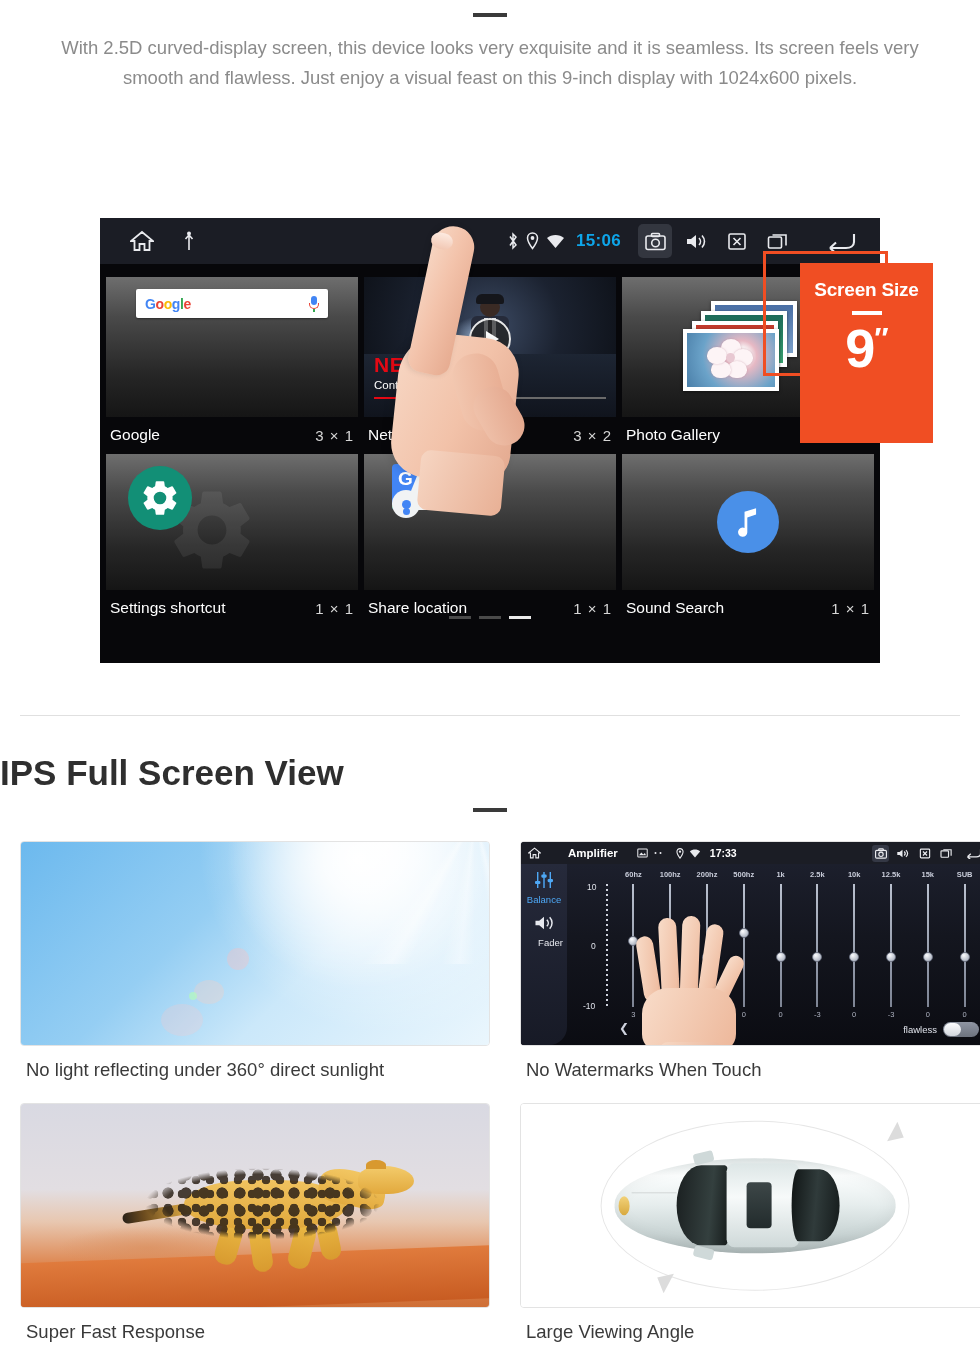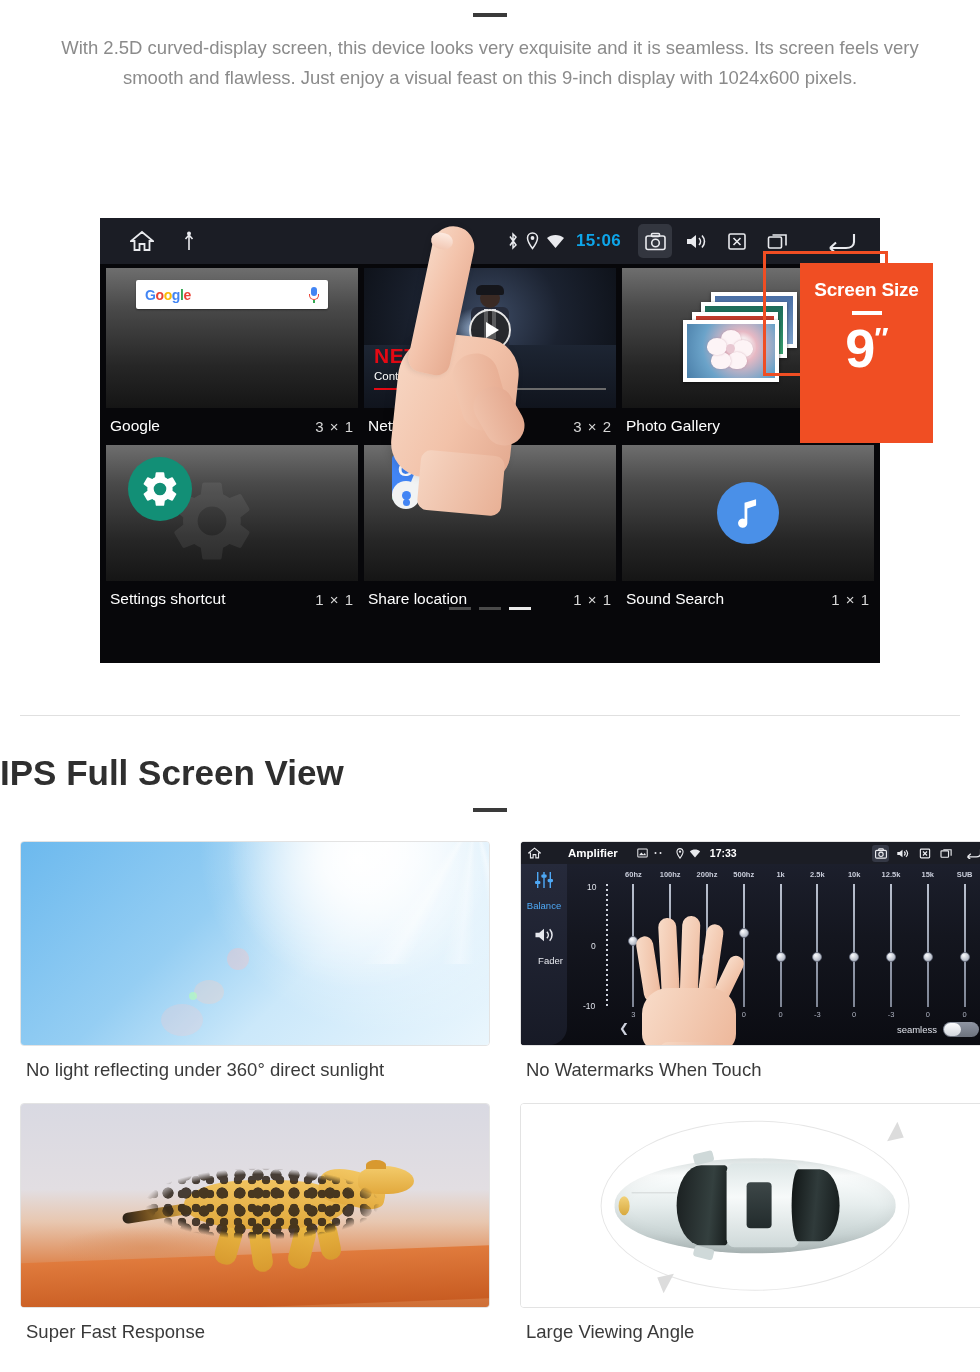--- a/index.html
+++ b/index.html
@@ -49,21 +49,21 @@
   .sb-left { display: flex; align-items: center; gap: 28px; padding-left: 30px; }
   .sb-right { display: flex; align-items: center; gap: 7px; margin-left: auto; padding-right: 22px; }
   .sb-ico { color: #e9eaee; display: inline-flex; align-items: center; justify-content: center; }
   .sb-time { color: #0ea5e9; font-size: 17px; font-weight: bold; margin: 0 10px 0 4px; letter-spacing: .3px;}
   .sb-btn { width: 34px; height: 34px; display: inline-flex; align-items: center; justify-content: center; border-radius: 5px;}
   .sb-btn.active { background: #33363f; }
 
   
   .grid {
     position: relative;
-    padding: 4px 6px 0 6px;
+    padding: 13px 6px 0 6px;
   }
   .grid-row { display: flex; gap: 6px; }
   .cell { flex: 1 1 0; }
   .tile {
     position: relative;
     height: 140px;
     background: linear-gradient(to bottom, #6e6e6e 0%, #4a4a4a 28%, #262626 70%, #151515 100%);
     overflow: hidden;
   }
   .tile-small { height: 136px; }
@@ -312,21 +312,21 @@
   .amp-ic{ color:#e9eaee; display:inline-flex; align-items:center;}
   .amp-time{ color:#fff; font-size:10.5px; font-weight:bold; margin:0 4px;}
   .amp-right{ margin-left:auto; display:flex; align-items:center; gap:5px;}
   .amp-btn{ width:17px; height:17px; display:flex; align-items:center; justify-content:center; border-radius:3px;}
   .amp-btn.active{ background:#343845;}
   .amp-body{ position:relative; height:calc(100% - 22px);
      background: linear-gradient(to bottom, #1c1f2c 0%, #14161f 40%, #0b0c12 100%);}
   .amp-side{ position:absolute; left:0; top:0; width:46px; height:100%;
      background: linear-gradient(to bottom, #262a3b, #171a26);
      border-radius: 0 0 18px 0;
-     display:flex; flex-direction:column; align-items:center; padding-top:7px; gap:7px;}
+     display:flex; flex-direction:column; align-items:center; padding-top:7px; gap:1px;}
   .amp-side .lbl{ font-size:9.5px; }
   .amp-side .sel{ color:#4ea8f5;}
   .amp-side .nor{ color:#e6e8ee;margin-left:13px;}
   .eq{ position:absolute; left:52px; right:6px; top:4px; bottom:4px;}
   .eq-freqs{ display:flex; position:absolute; left:42px; right:0; top:2px;}
   .eq-freqs span{ flex:1 1 0; text-align:center; color:#c9cdda; font-size:7.5px; font-weight:bold;}
   .eq-scale{ position:absolute; left:14px; top:16px; bottom:34px; width:26px; color:#dfe2ea; font-size:8.5px;}
   .eq-scale .t10{ position:absolute; left:0; top:-2px;}
   .eq-scale .t0{ position:absolute; left:4px; top:46%;}
   .eq-scale .tm10{ position:absolute; left:-4px; bottom:-4px;}
@@ -787,21 +787,21 @@
                   <span>0</span>
                   <span>-3</span>
                   <span>0</span>
                   <span>0</span>
                 </div>
 
                 <div class="eq-bottom">
                   <span class="prev-ar">❮</span>
                   <span class="preset">Custom</span>
                   <span class="loud">
-                    <span>seamless</span>
+                    <span>flawless</span>
                     <span class="toggle">
                         <i></i>
                       </span>
                   </span>
                 </div>
               </div>
 
               <div class="hand2">
                 <div class="h2f h2f1"></div>
                   <div class="h2f h2f2"></div>

